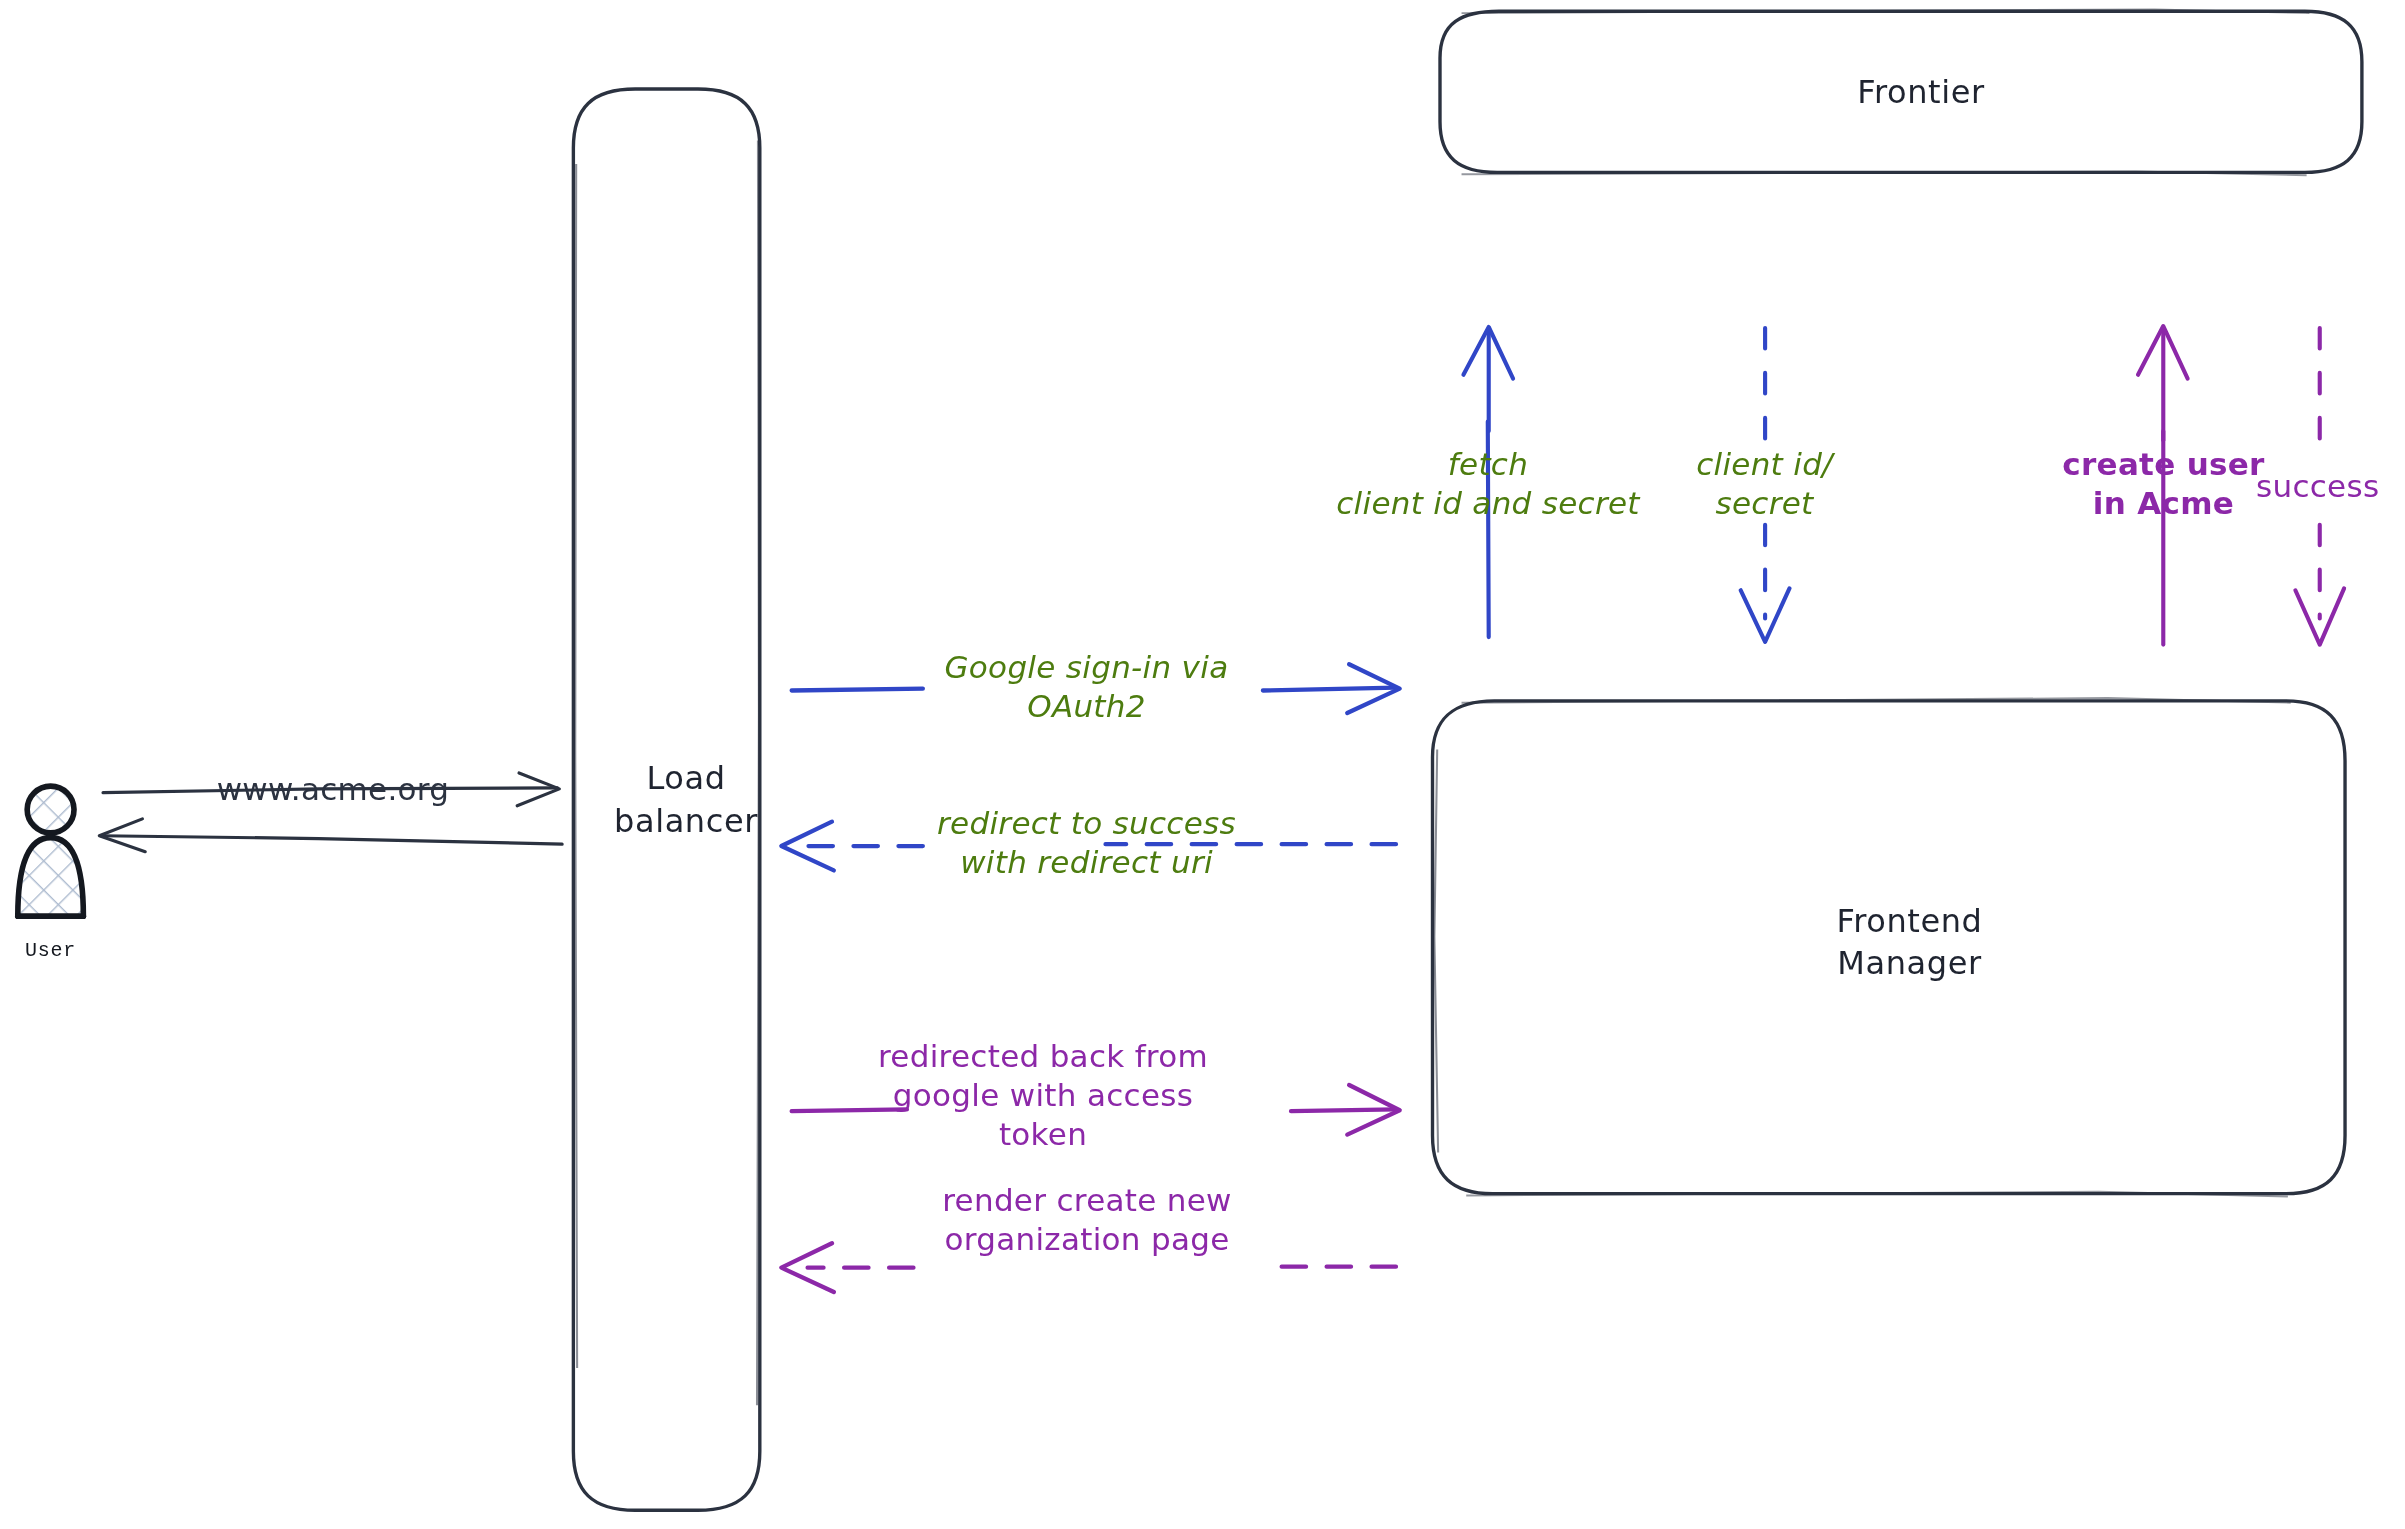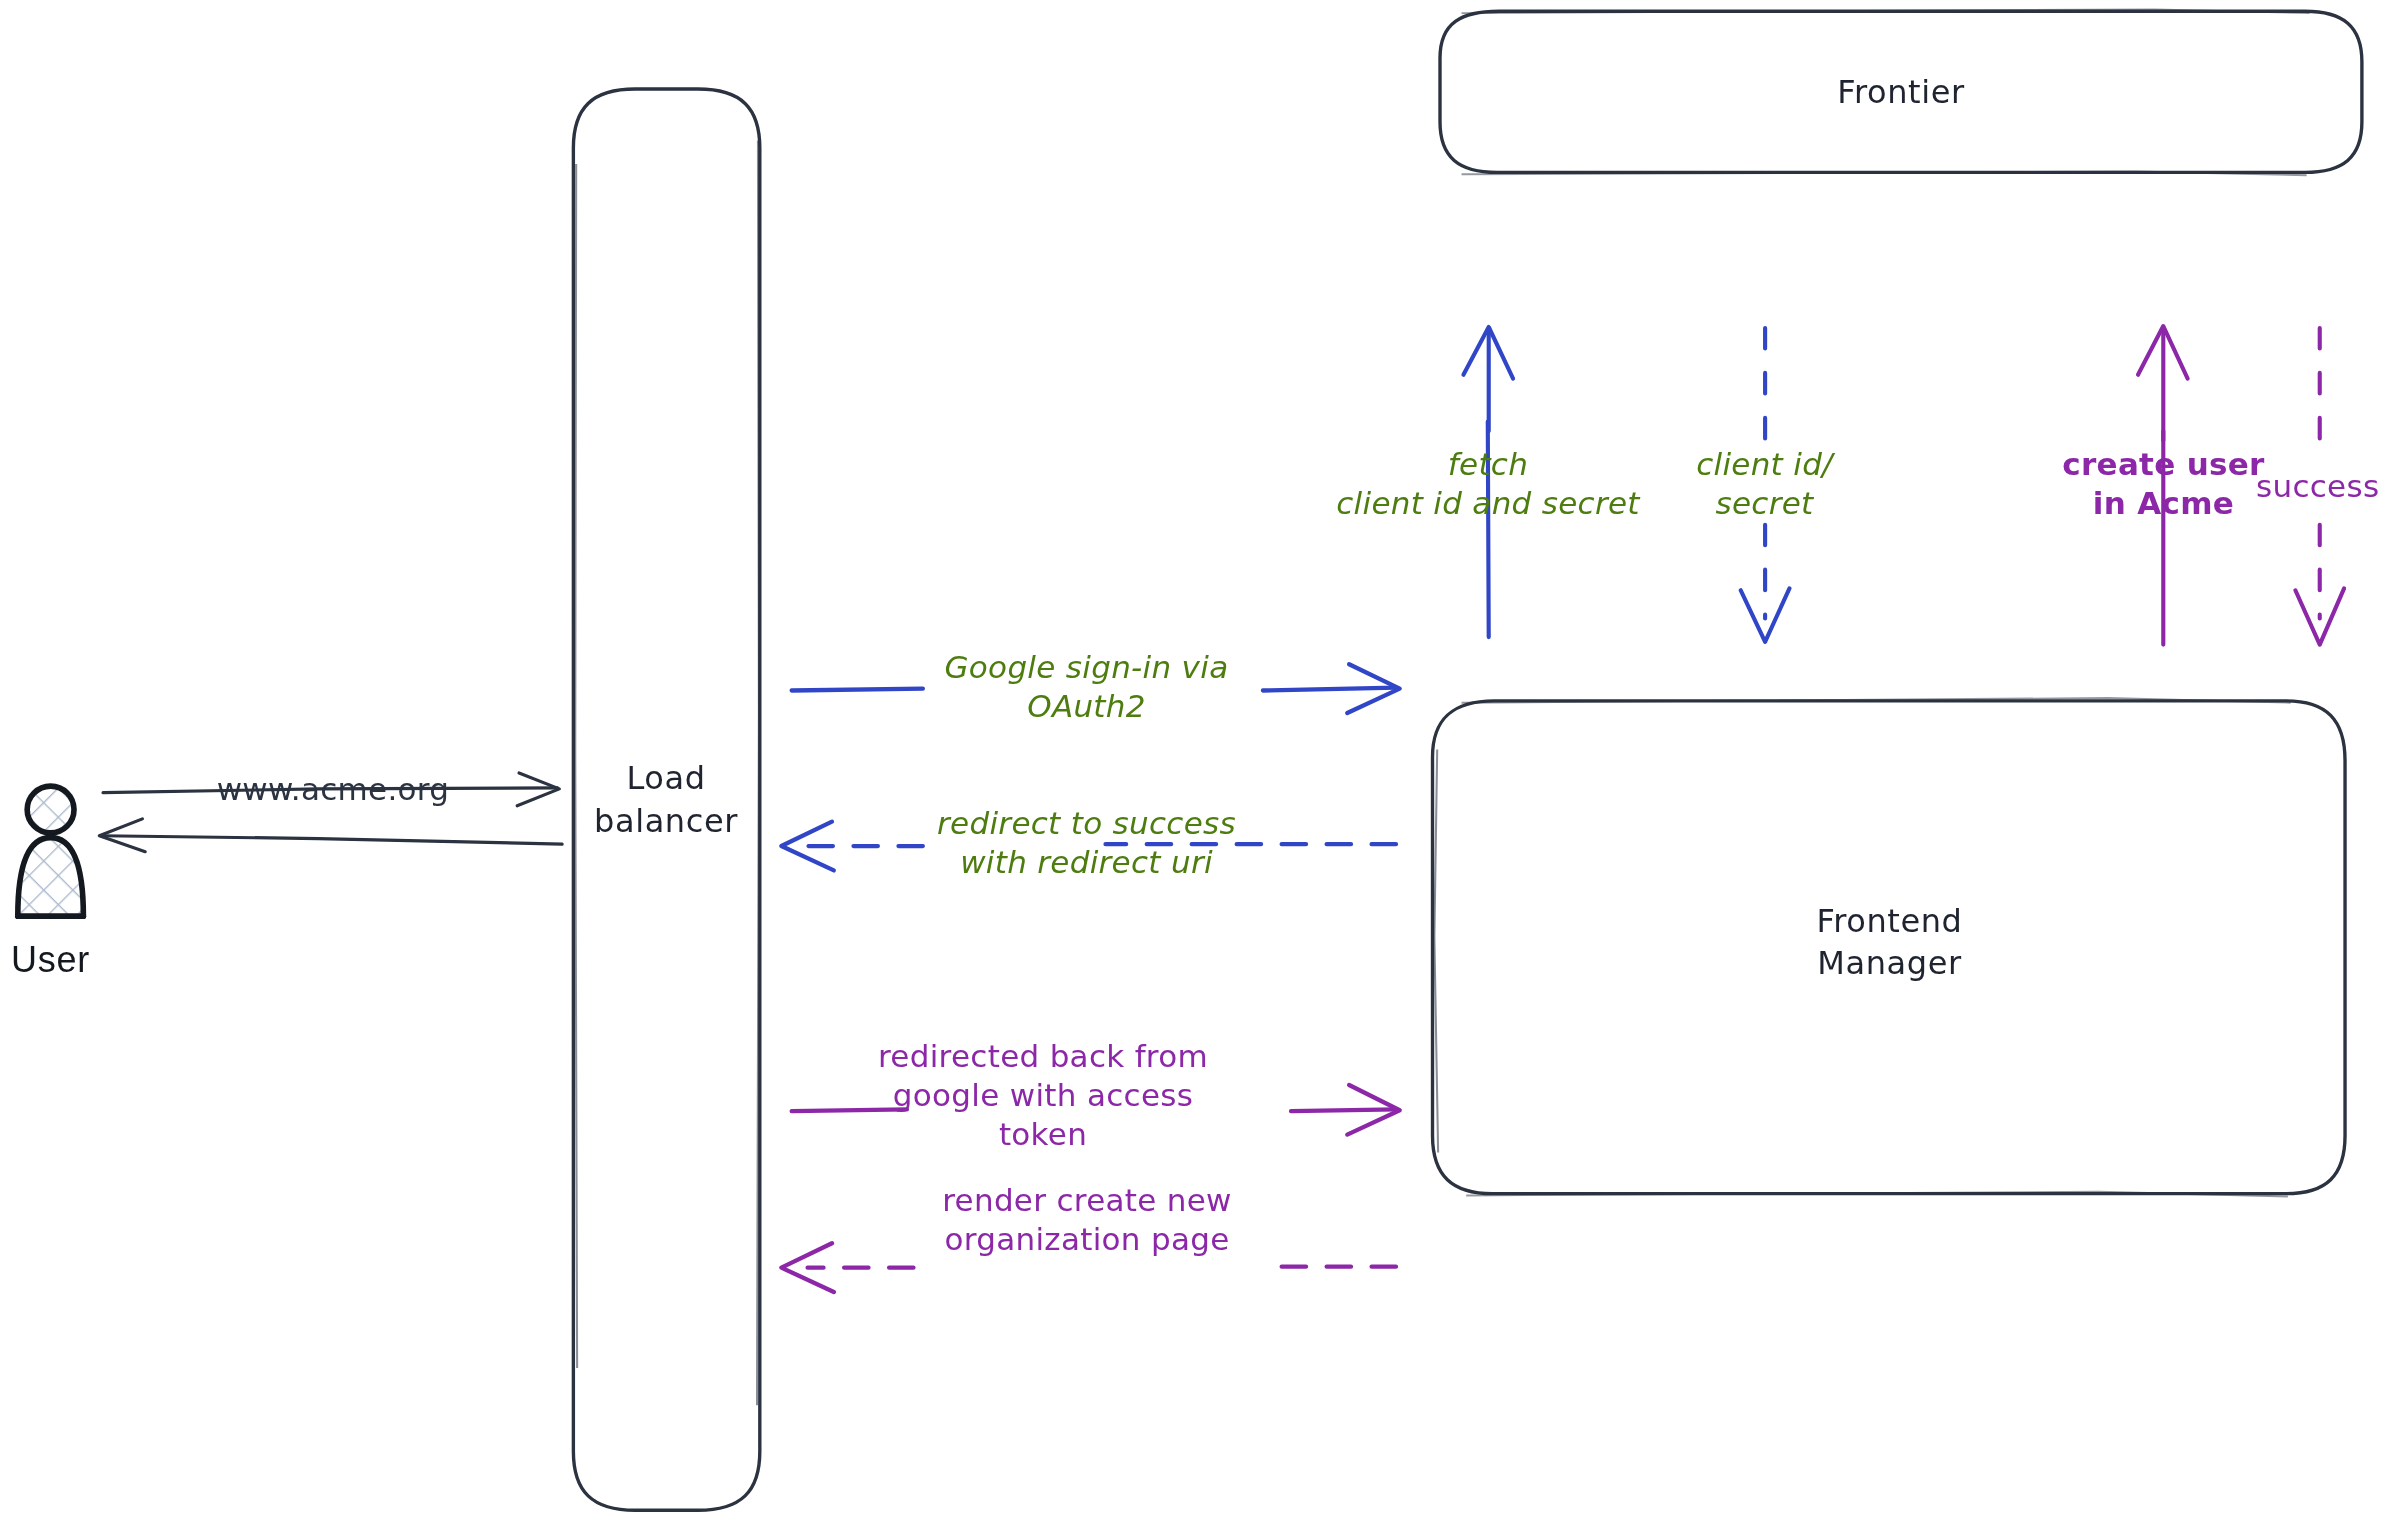--- a/index.html
+++ b/index.html
@@ -24,20 +24,21 @@
     top: 0;
     width: 2405px;
     height: 1530px;
   }
   .node-box {
     position: absolute;
     box-sizing: border-box;
     display: flex;
     align-items: center;
     justify-content: center;
+    margin-left: 20px;
   }
   .node-label {
     font-family: "DejaVu Sans", sans-serif;
     font-size: 32px;
     line-height: 1.32;
     color: #1f2430;
     text-align: center;
     letter-spacing: 0.6px;
     white-space: pre-line;
   }
@@ -54,22 +55,22 @@
   .edge-label.blue   { color: #4d7c0f; font-style: italic; }
   .edge-label.purple { color: #8c28a8; }
   .edge-label.dark   { color: #2b3240; }
 
   #user-caption {
     position: absolute;
     left: 0px;
     top: 939px;
     width: 101px;
     text-align: center;
-    font-family: Liberation Sans, sans-serif;
-    font-size: 36px;
+    font-family: Liberation Mono, monospace;
+    font-size: 20px;
     color: #14181f;
     letter-spacing: 0.7px;
   }
 </style>
 </head>
 <body>
 
 <div id="stage">
 
   <svg id="diagram-svg" viewBox="0 0 2567 1633" xmlns="http://www.w3.org/2000/svg">

